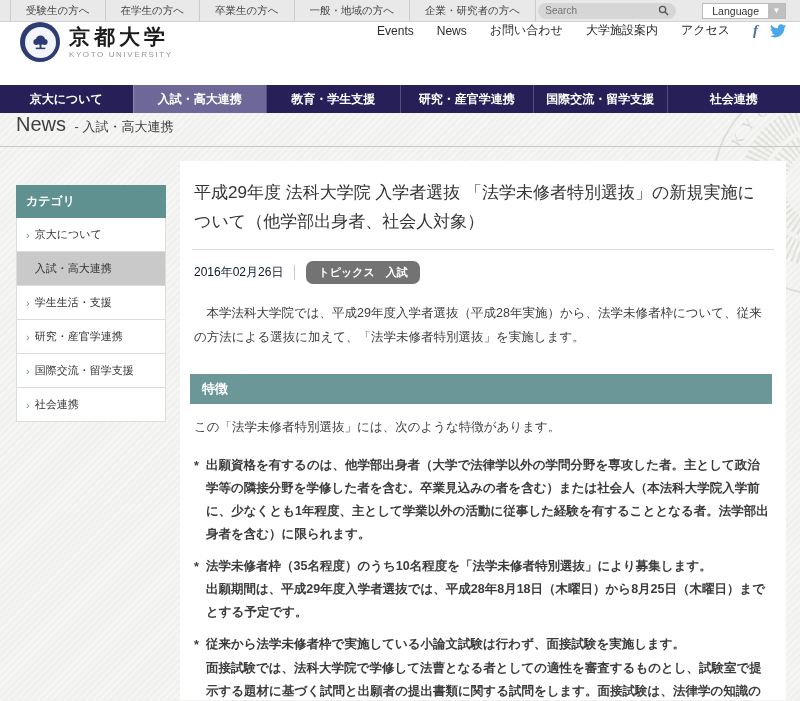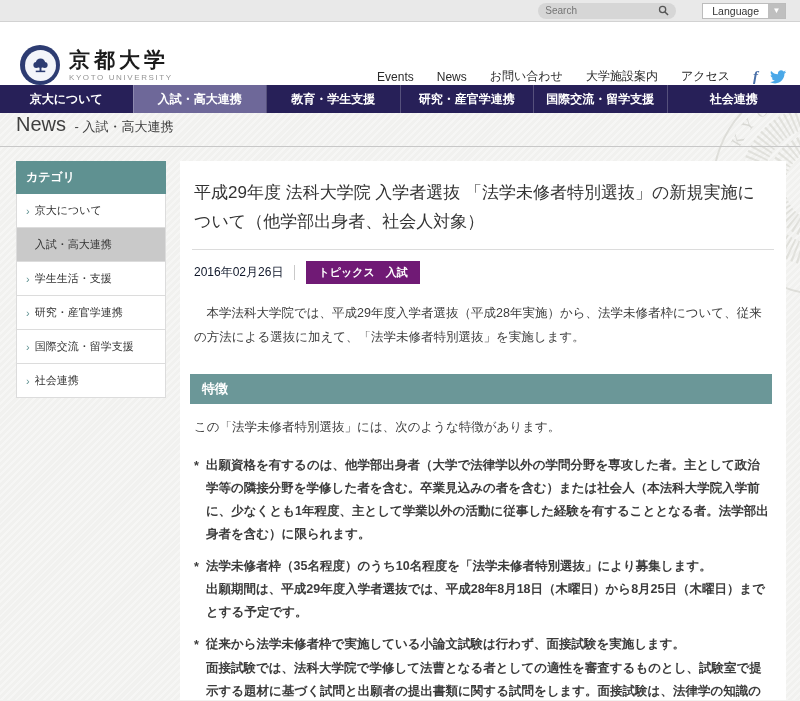--- a/index.html
+++ b/index.html
@@ -34,21 +34,21 @@
   .lang-box {
     display:flex; align-items:stretch; height:16px;
     border:1px solid #bcbcbc; background:#fff; cursor:pointer;
   }
   .lang-label { display:flex; align-items:center; padding:0 9px; font-size:10.5px; color:#333; }
   .lang-caret {
     width:17px; background:#bfbfbf; display:flex; align-items:center;
     justify-content:center; color:#fff; font-size:8px;
   }
   
-  .header { background:#fff; height:63px; display:flex; align-items:flex-end; padding:0 14px 0 20px; }
+  .header { background:#fff; height:63px; display:flex; align-items:flex-start; padding:0 14px 0 20px; }
   .logo { display:flex; align-items:center; gap:9px; cursor:pointer; }
   .emblem {
     width:40px; height:40px; border-radius:50%; background:#2d3c72;
     display:flex; align-items:center; justify-content:center; flex:none;
   }
   .emblem-inner {
     width:31px; height:31px; border-radius:50%; background:#f3f5fa;
     display:flex; align-items:center; justify-content:center;
   }
   .logo-title { font-size:21px; font-weight:bold; color:#1b1b1b; letter-spacing:4px; line-height:1.15; }
@@ -80,58 +80,65 @@
   .breadcrumb { padding:11px 16px 9px; font-size:10px; color:#4a4a4a; }
   .crumb { cursor:pointer; }
   .crumb.current { cursor:default; }
   .crumb-sep { color:#888; margin:0 4px; }
   .page-title-row { padding:0 16px 10px; border-bottom:1px solid #c8c8c8; }
   .page-title-main { font-size:20px; color:#3f3f3f; }
   .page-title-sub { font-size:13px; color:#3f3f3f; margin-left:4px; }
   .columns { display:flex; gap:14px; padding:14px 14px 0 16px; align-items:flex-start; }
   
   .sidebar { width:150px; flex:none; }
-  .sidebar-header { background:#5f9191; color:#fff; font-size:12px; font-weight:bold; padding:8px 10px; }
+  .sidebar-header { background:#5f9191; color:#fff; font-size:12px; font-weight:bold; padding:8px 10px;margin-top:24px; }
   .sidebar-list { background:#fff; border:1px solid #dcdcdc; border-top:none; }
   .sidebar-item {
     display:flex; align-items:center; gap:5px;
     padding:9px 8px 9px 9px; border-top:1px solid #dcdcdc;
     font-size:11px; color:#333; cursor:pointer;
   }
   .sidebar-item:first-child { border-top:none; }
   .sidebar-item .chev { color:#5f9191; font-size:11px; }
   .sidebar-item.active { background:#c9c9c9; }
   .sidebar-item.active .chev { visibility:hidden; }
   
   .content { flex:1; background:#fff; min-height:505px; padding:16px 12px 34px; position:relative; }
   .article-title {
     font-size:17px; font-weight:500; color:#333; line-height:1.7;
     padding:2px 2px 12px; border-bottom:1px solid #dcdcdc;
   }
   .meta { display:flex; align-items:center; gap:11px; margin:11px 2px 17px; }
   .meta-date { font-size:12px; color:#0f172a; }
   .meta-divider { width:1px; height:15px; background:#c9c9c9; }
   .badge {
-    background:#701a75; color:#fff; font-size:11px; font-weight:bold;
-    padding:4px 12px; cursor:pointer; white-space:pre;
+    background:#737373; color:#fff; font-size:11px; font-weight:bold;
+    padding:4px 12px; cursor:pointer; white-space:pre;border-radius:7px;
   }
   .lead { font-size:12.5px; line-height:1.95; text-indent:1em; margin:0 2px 24px; color:#3c3c3c; }
   .section-header {
     background:#6b9798; color:#fff; font-size:13px; font-weight:bold;
     padding:6px 12px; margin:0 2px 15px -2px;
   }
   .section-intro { font-size:12.5px; margin:0 2px 18px; color:#3c3c3c; }
   .features { list-style:none; margin:0 2px; font-size:12.5px; line-height:1.85; color:#3c3c3c; }
   .features li { position:relative; padding-left:12px; margin-bottom:9px;font-weight:bold; }
   .features li::before { content:"*"; position:absolute; left:0; top:1px; color:#3c3c3c; }
 </style>
 </head>
 <body>
 
 <div class="topbar">
+  <div class="topbar-links">
+    <span class="topbar-link">受験生の方へ</span>
+    <span class="topbar-link">在学生の方へ</span>
+    <span class="topbar-link">卒業生の方へ</span>
+    <span class="topbar-link">一般・地域の方へ</span>
+    <span class="topbar-link">企業・研究者の方へ</span>
+  </div>
   <div class="topbar-right">
     <div class="search-box">
       <input type="text" placeholder="Search" style="">
       <svg class="magnifier" viewBox="0 0 12 12">
         <circle cx="5" cy="5" r="3.4" fill="none" stroke="#555" stroke-width="1.4"></circle>
         <line x1="7.6" y1="7.6" x2="11" y2="11" stroke="#555" stroke-width="1.6"></line>
       </svg>
     </div>
     <div class="lang-box">
       <span class="lang-label">Language</span>

